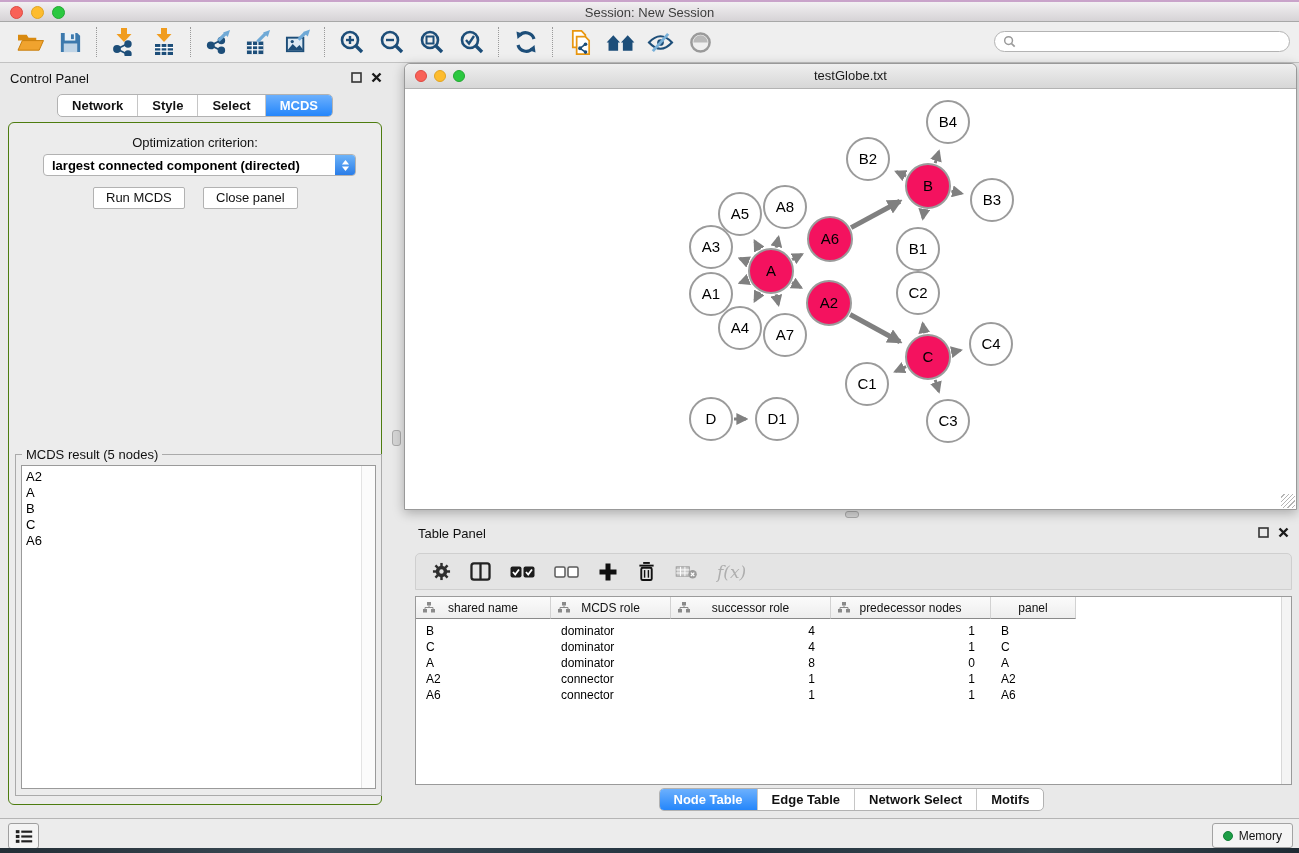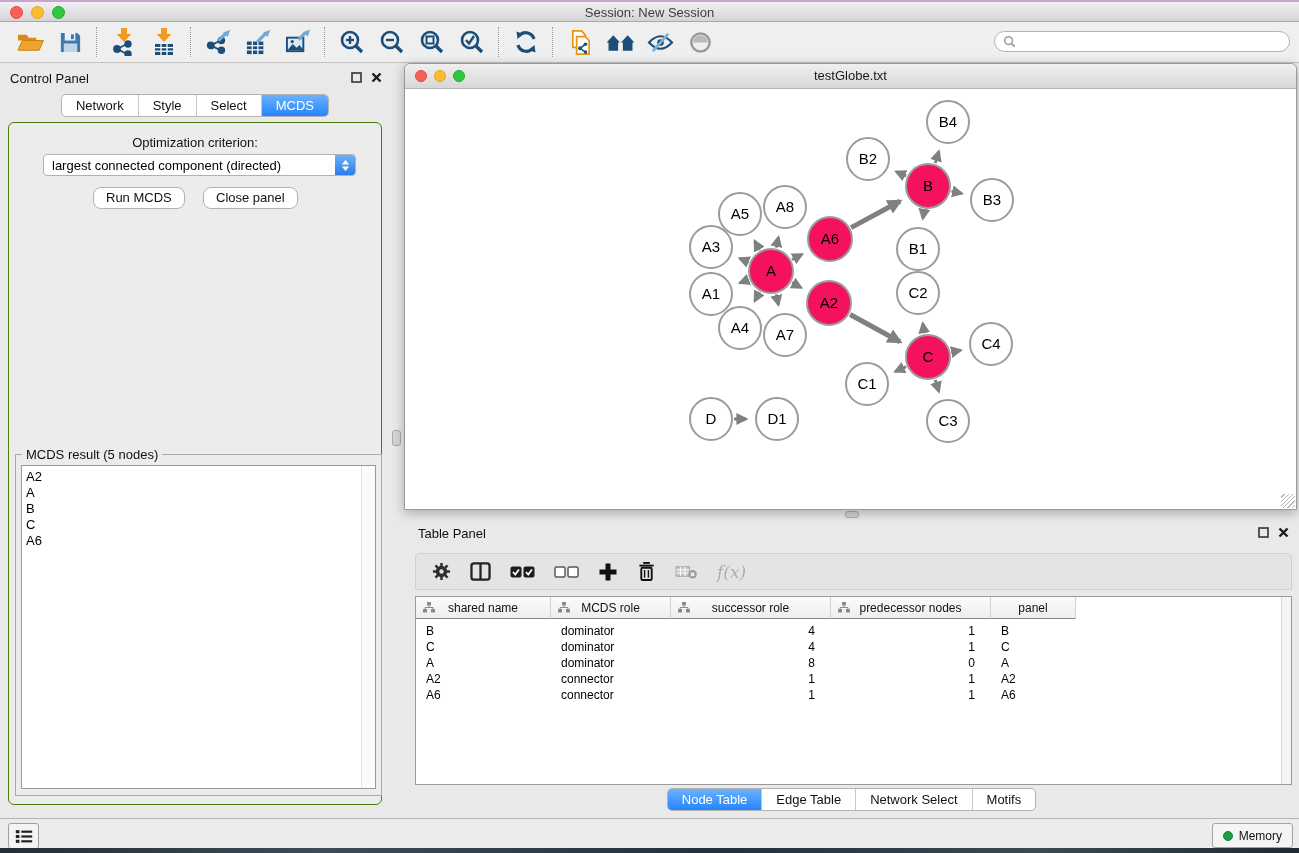--- a/index.html
+++ b/index.html
@@ -23,31 +23,31 @@
   .tsep{width:1px;height:30px;border-left:1px dotted #9a9a9a;margin:0 6px;}
   .searchbox{position:absolute;right:9px;top:9px;width:296px;height:21px;background:#fff;border:1px solid #b3b3b3;
     border-radius:11px;display:flex;align-items:center;padding-left:8px;box-sizing:border-box;}
   .searchbox input{border:none;outline:none;flex:1;font-size:12px;background:transparent;margin-left:5px;font-family:"Liberation Sans",sans-serif;}
 
   
   .control-panel{position:absolute;left:0;top:63px;width:390px;height:755px;background:#e9e9e9;}
   .panel-title{position:absolute;left:10px;top:8px;font-size:13px;color:#111;}
   .panel-btns{position:absolute;right:8px;top:9px;display:flex;gap:9px;align-items:center;}
   .cp-tabs{position:absolute;top:31px;left:0;right:0;display:flex;justify-content:center;}
-  .segmented{display:inline-flex;border:1px solid #b2b2b2;border-radius:5px;background:#fff;overflow:hidden;height:21px;}
+  .segmented{display:inline-flex;border:1px solid #b2b2b2;border-radius:5px;background:#fff;overflow:hidden;height:21px;font-weight:bold;}
   .seg-item{padding:0 14px;line-height:21px;font-size:13px;color:#111;border-left:1px solid #c6c6c6;white-space:nowrap;}
   .seg-item:first-child{border-left:none;}
   .seg-item.active{background:linear-gradient(#6cb0fd,#2486fb);color:#fff;}
   .cp-inner{position:absolute;left:8px;top:59px;width:374px;height:683px;background:#ececec;border:1px solid #4d7c0f;border-radius:6px;box-sizing:border-box;}
   .opt-label{position:absolute;top:12px;left:0;right:0;text-align:center;font-size:13px;color:#111;}
   .select{position:absolute;top:31px;left:34px;width:313px;height:22px;background:#fff;border:1px solid #b2b2b2;border-radius:4px;
-    box-sizing:border-box;display:flex;align-items:center;font-size:13px;padding-left:8px;}
+    box-sizing:border-box;display:flex;align-items:center;font-size:13px;padding-left:8px;font-weight:bold;}
   .select .stepper{position:absolute;right:0;top:0;bottom:0;width:20px;background:linear-gradient(#6db3f8,#2a7de8);
     border-radius:0 3px 3px 0;display:flex;align-items:center;justify-content:center;}
-  .btn{background:#fff;border:1px solid #b2b2b2;border-radius:8px;height:22px;line-height:20px;font-size:13px;padding:0 12px;
+  .btn{background:#fff;border:1px solid #b2b2b2;border-radius:2px;height:22px;line-height:20px;font-size:13px;padding:0 12px;
     box-sizing:border-box;color:#111;position:absolute;}
   .btn-run{top:64px;left:84px;}
   .btn-close{top:64px;left:194px;}
   .groupbox{position:absolute;left:6px;top:331px;width:367px;height:342px;border:1px solid #aaa;box-sizing:border-box;}
   .groupbox .legend{position:absolute;top:-8px;left:6px;background:#ececec;padding:0 4px;font-size:13px;color:#111;}
   .result-list{position:absolute;left:5px;top:10px;right:5px;bottom:6px;background:#fff;border:1px solid #9a9a9a;overflow:hidden;}
   .result-track{position:absolute;right:0;top:0;bottom:0;width:13px;background:#fbfbfb;border-left:1px solid #e3e3e3;}
   .list-item{font-size:13px;line-height:16px;padding-left:4px;color:#000;}
   .result-items{padding-top:3px;}
 

